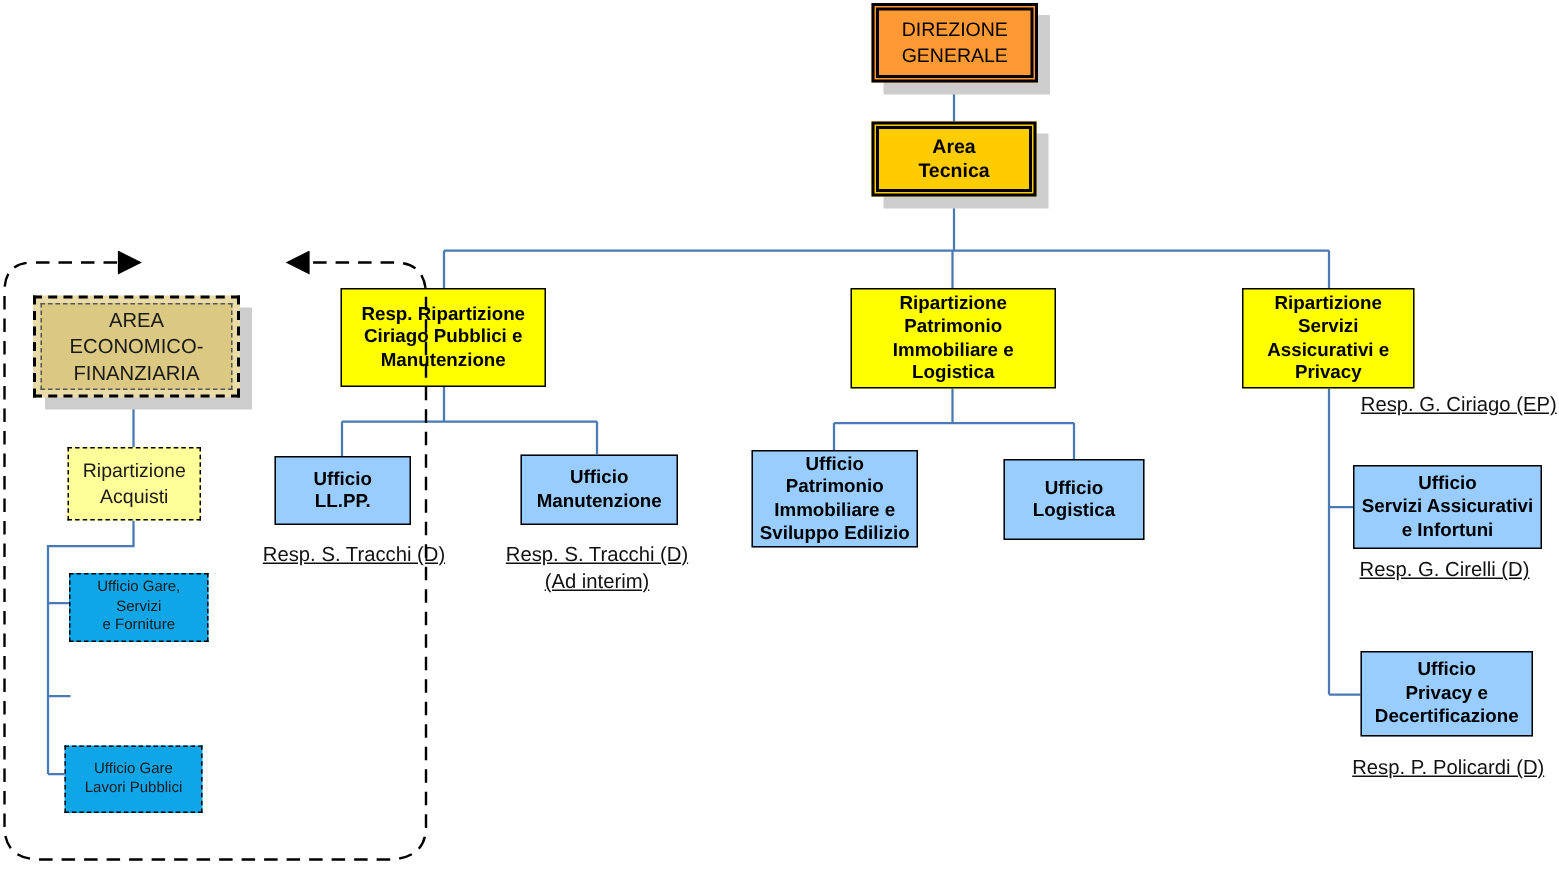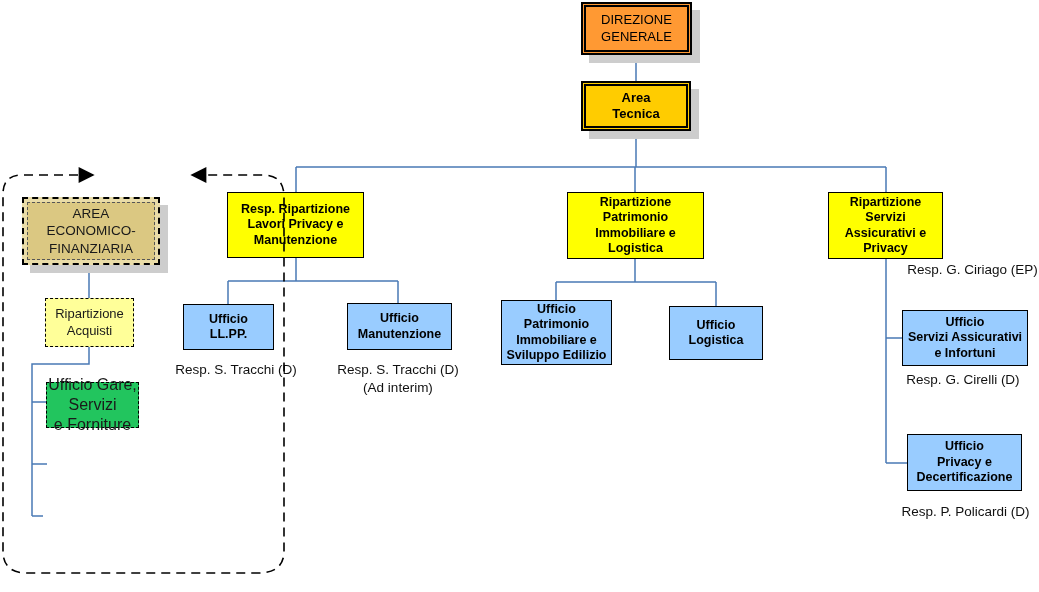--- a/index.html
+++ b/index.html
@@ -37,23 +37,23 @@
     background:#FFFF00;
     border:1.5px solid #000;
     font-weight:bold;font-size:12.5px;
   }
   .b-blue{
     background:#99CCFF;
     border:1.5px solid #000;
     font-weight:bold;font-size:12.5px;
   }
   .b-lightblue{
-    background:#22c55e;
+    background:#0ea5e9;
     border:1.6px dashed #000;
-    font-size:16px;color:#1a1a1a;
+    font-size:10px;color:#1a1a1a;
   }
   .b-lightyellow{
     background:#FFFF99;
     border:1.6px dashed #000;
     font-size:13px;color:#1a1a1a;
   }
   .b-tan{
     background:#E9DCA8;
     border:2px dashed #000;
     box-shadow:8px 8px 0 #cdcdcd;
@@ -67,20 +67,21 @@
     display:flex;align-items:center;justify-content:center;
     text-align:center;white-space:pre-line;
     font-size:13.5px;color:#1a1a1a;line-height:1.3;
   }
   .note{
     position:absolute;
     font-size:13.5px;color:#111;
     text-align:center;white-space:pre-line;
     line-height:1.3;
     z-index:2;
+    text-decoration:underline;
   }
   .note.bold{font-weight:bold;font-size:14px;}
 </style>
 </head>
 <body>
 
 <div id="canvas">
 
   <svg class="layer" width="1039" height="592" style="z-index:1">
     <g fill="none" stroke="#4A7AB5" stroke-width="1.5">
@@ -92,21 +93,21 @@
     </g>
   </svg>
 
   <div class="box b-orange" style="left:581px;top:2px;width:111px;height:53px">DIREZIONE
 GENERALE</div>
 
   <div class="box b-gold" style="left:581px;top:81px;width:110px;height:50px">Area
 Tecnica</div>
 
   <div class="box b-yellow" style="left:227px;top:192px;width:137px;height:66px">Resp. Ripartizione
-Lavori Privacy e
+Ciriago Pubblici e
 Manutenzione</div>
 
   <div class="box b-yellow" style="left:567px;top:192px;width:137px;height:67px">Ripartizione
 Patrimonio
 Immobiliare e
 Logistica</div>
 
   <div class="box b-yellow" style="left:828px;top:192px;width:115px;height:67px">Ripartizione
 Servizi
 Assicurativi e
@@ -141,20 +142,22 @@
 
   <div class="box b-blue" style="left:907px;top:434px;width:115px;height:57px">Ufficio
 Privacy e
 Decertificazione</div>
 
   <div class="box b-lightblue" style="left:46px;top:382px;width:93px;height:46px">Ufficio Gare,
 Servizi
 e Forniture</div>
 
 
+  <div class="box b-lightblue" style="left:43px;top:497px;width:92px;height:45px">Ufficio Gare
+Lavori Pubblici</div>
 
   <div class="note" style="left:173px;top:361px;width:126px">Resp. S. Tracchi (D)</div>
 
   <div class="note" style="left:333px;top:361px;width:130px">Resp. S. Tracchi (D)
 (Ad interim)</div>
 
 
   <div class="note" style="left:906px;top:261px;width:133px">Resp. G. Ciriago (EP)</div>
 
   <div class="note" style="left:903px;top:371px;width:120px">Resp. G. Cirelli (D)</div>

